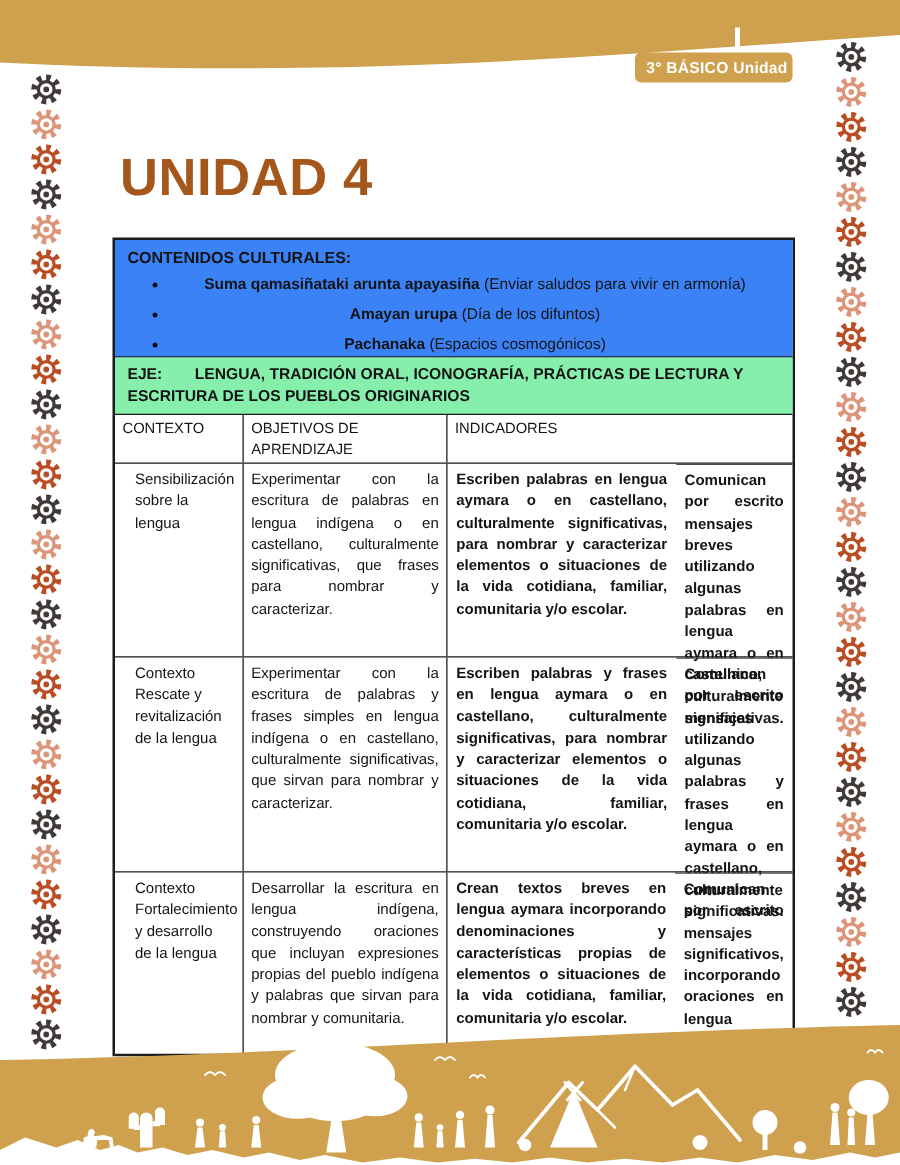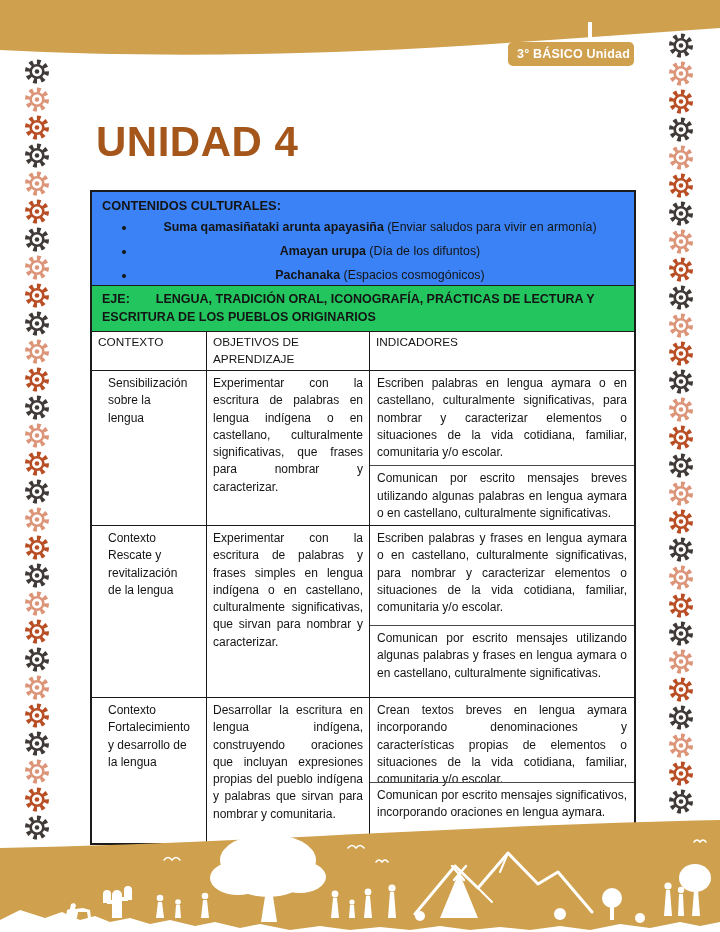--- a/index.html
+++ b/index.html
@@ -36,35 +36,35 @@
   .blk{box-sizing:border-box;}
   .contenidos{
     background:#3b82f6;border-bottom:1px solid #1b1b1b;
     padding:5px 10px 6px;height:94px;
   }
   .contenidos h3{margin:0;font-size:12.8px;font-weight:bold;}
   .contenidos ul{margin:4px 0 0 34px;padding:0;}
   .contenidos li{margin-bottom:6px;font-size:12.4px;text-align:center;}
   .term{font-weight:bold;}
   .eje{
-    background:#22c55e;border-bottom:1px solid #1b1b1b;
+    background:#86efac;border-bottom:1px solid #1b1b1b;
     padding:4px 10px 5px;font-weight:bold;font-size:12.5px;
   }
   .eje .eje-label{margin-right:26px;}
   .hdr-row{display:flex;border-bottom:1px solid #1b1b1b;font-size:11.8px;}
   .hdr-row .cell{padding:2px 6px;}
-  .c1{width:115px;border-right:1px solid #1b1b1b;box-sizing:border-box;}
+  .c1{width:103px;border-right:1px solid #1b1b1b;box-sizing:border-box;}
   .c2{width:163px;border-right:1px solid #1b1b1b;box-sizing:border-box;}
   .c3{flex:1;box-sizing:border-box;}
   .body-row{display:flex;border-bottom:1px solid #1b1b1b;}
   .body-row:last-child{border-bottom:none;}
   .body-row .c1{padding:4px 16px;white-space:pre-line;}
   .body-row .c2{padding:4px 6px;}
   .body-row .c2 p{margin:0;text-align:justify;}
-  .body-row .c3{display:flex;flex-direction:column;}
+  .body-row .c3{display:flex;flex-direction:row;font-weight:bold;}
   .sub{padding:4px 7px;box-sizing:border-box;}
   .sub p{margin:0;text-align:justify;}
   .sub2{border-top:1px solid #4a4a4a;flex:1;}
   .r1{height:154px;} .r1 .sub1{height:103px;}
   .r2{height:171px;} .r2 .sub1{height:99px;}
   .r3{height:145px;} .r3 .sub1{height:84px;}
   
   .footer{position:absolute;bottom:0;left:0;z-index:3;}
 </style>
 </head>

